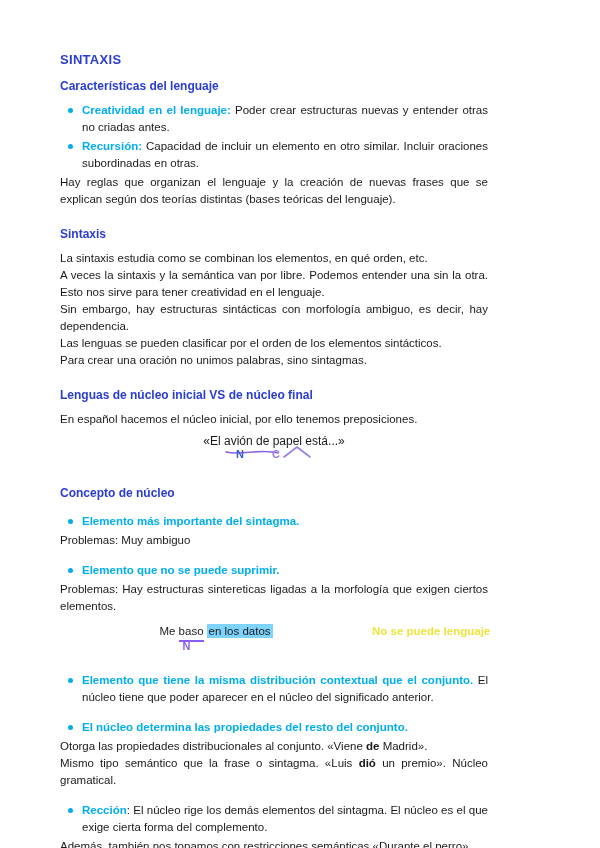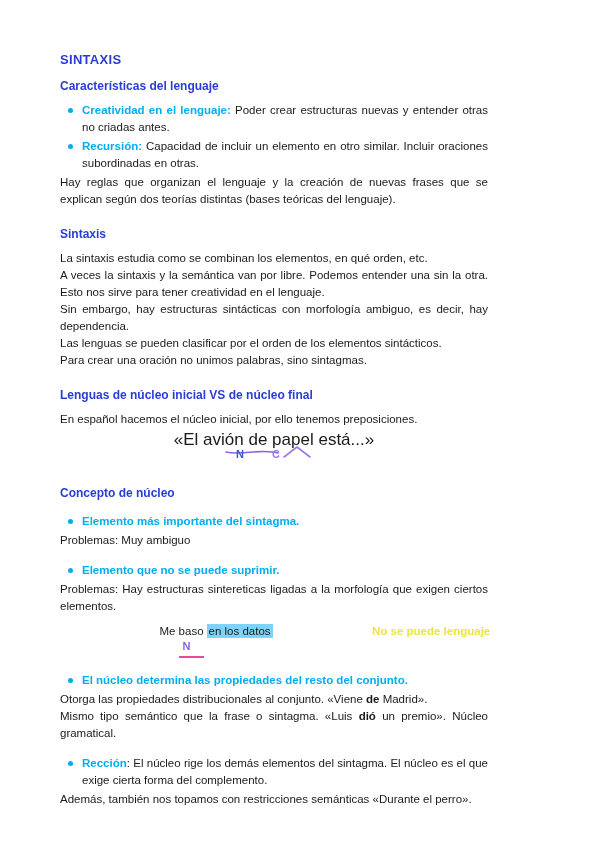--- a/index.html
+++ b/index.html
@@ -34,35 +34,35 @@
   ul.bullets li { position: relative; padding-left: 22px; margin-bottom: 2px; }
   ul.bullets li.sp { margin-top: 13px; }
   .dot {
     position: absolute; left: 8px; top: 6px;
     width: 5px; height: 5px; border-radius: 50%; background: #00aeef;
   }
   .para-block { margin-bottom: 8px; }
 
   
   .quote-wrap { position: relative; text-align: center; height: 36px; margin-top: 3px; }
-  .quote { font-size: 17px; line-height: 17px; display: inline-block; }
+  .quote { font-size: 12px; line-height: 17px; display: inline-block; }
   .pen {
     position: absolute; left: calc(50% - 50px); top: 13px;
     width: 100px; height: 16px; pointer-events: none;
   }
   .ann { font-size: 11px; font-weight: 700; position: absolute; }
   .ann-n { color: #3a57d0; left: calc(50% - 38px); top: 17px; }
   .ann-c { color: #9a7be8; left: calc(50% - 2px); top: 17px; }
 
   
   .example-row { position: relative; height: 36px; margin-top: 8px; margin-bottom: 4px; }
   .example-center { text-align: center; font-size: 11.5px; line-height: 17px; width: 312px; margin-left: 0; }
   .marked-word {
     position: relative; display: inline-block;
-    border-bottom: 2px solid #ec4899; padding-bottom: 16px;
+    border-bottom: 2px solid #8b5cf6; padding-bottom: 0px;
   }
   .marked-word .ann-baso {
     position: absolute; left: 4px; top: 15px;
     color: #8a63e8; font-size: 11px; font-weight: 700;
   }
   .hl { background: #7dd3fc; padding: 1px 2px; margin-left: 3px; }
   .yellow-note {
     position: absolute; left: 312px; top: 0;
     color: #ece43f; font-weight: 700; font-size: 11.5px; line-height: 17px;
     white-space: nowrap;
@@ -122,20 +122,26 @@
       <p class="body"><span class="lead">Elemento que no se puede suprimir.</span></p>
     </li>
   </ul>
   <p class="body">Problemas: Hay estructuras sintereticas ligadas a la morfología que exigen ciertos elementos.</p>
 
   <div class="example-row">
     <p class="example-center"><span>Me </span><span class="marked-word"><span>baso</span><span class="ann-baso">N</span></span><span class="hl">en los datos</span></p>
     <span class="yellow-note">No se puede lenguaje</span>
   </div>
 
+  <ul class="bullets">
+    <li class="sp">
+      <span class="dot"></span>
+      <p class="body"><span class="lead">Elemento que tiene la misma distribución contextual que el conjunto.</span><span> El núcleo tiene que poder aparecer en el núcleo del significado anterior.</span></p>
+    </li>
+  </ul>
 
   <ul class="bullets">
     <li class="sp">
       <span class="dot"></span>
       <p class="body"><span class="lead">El núcleo determina las propiedades del resto del conjunto.</span></p>
     </li>
   </ul>
   <p class="body"><span>Otorga las propiedades distribucionales al conjunto. «Viene </span><span class="b">de</span><span> Madrid».</span></p>
   <p class="body"><span>Mismo tipo semántico que la frase o sintagma. «Luis </span><span class="b">dió</span><span> un premio». Núcleo gramatical.</span></p>
 

